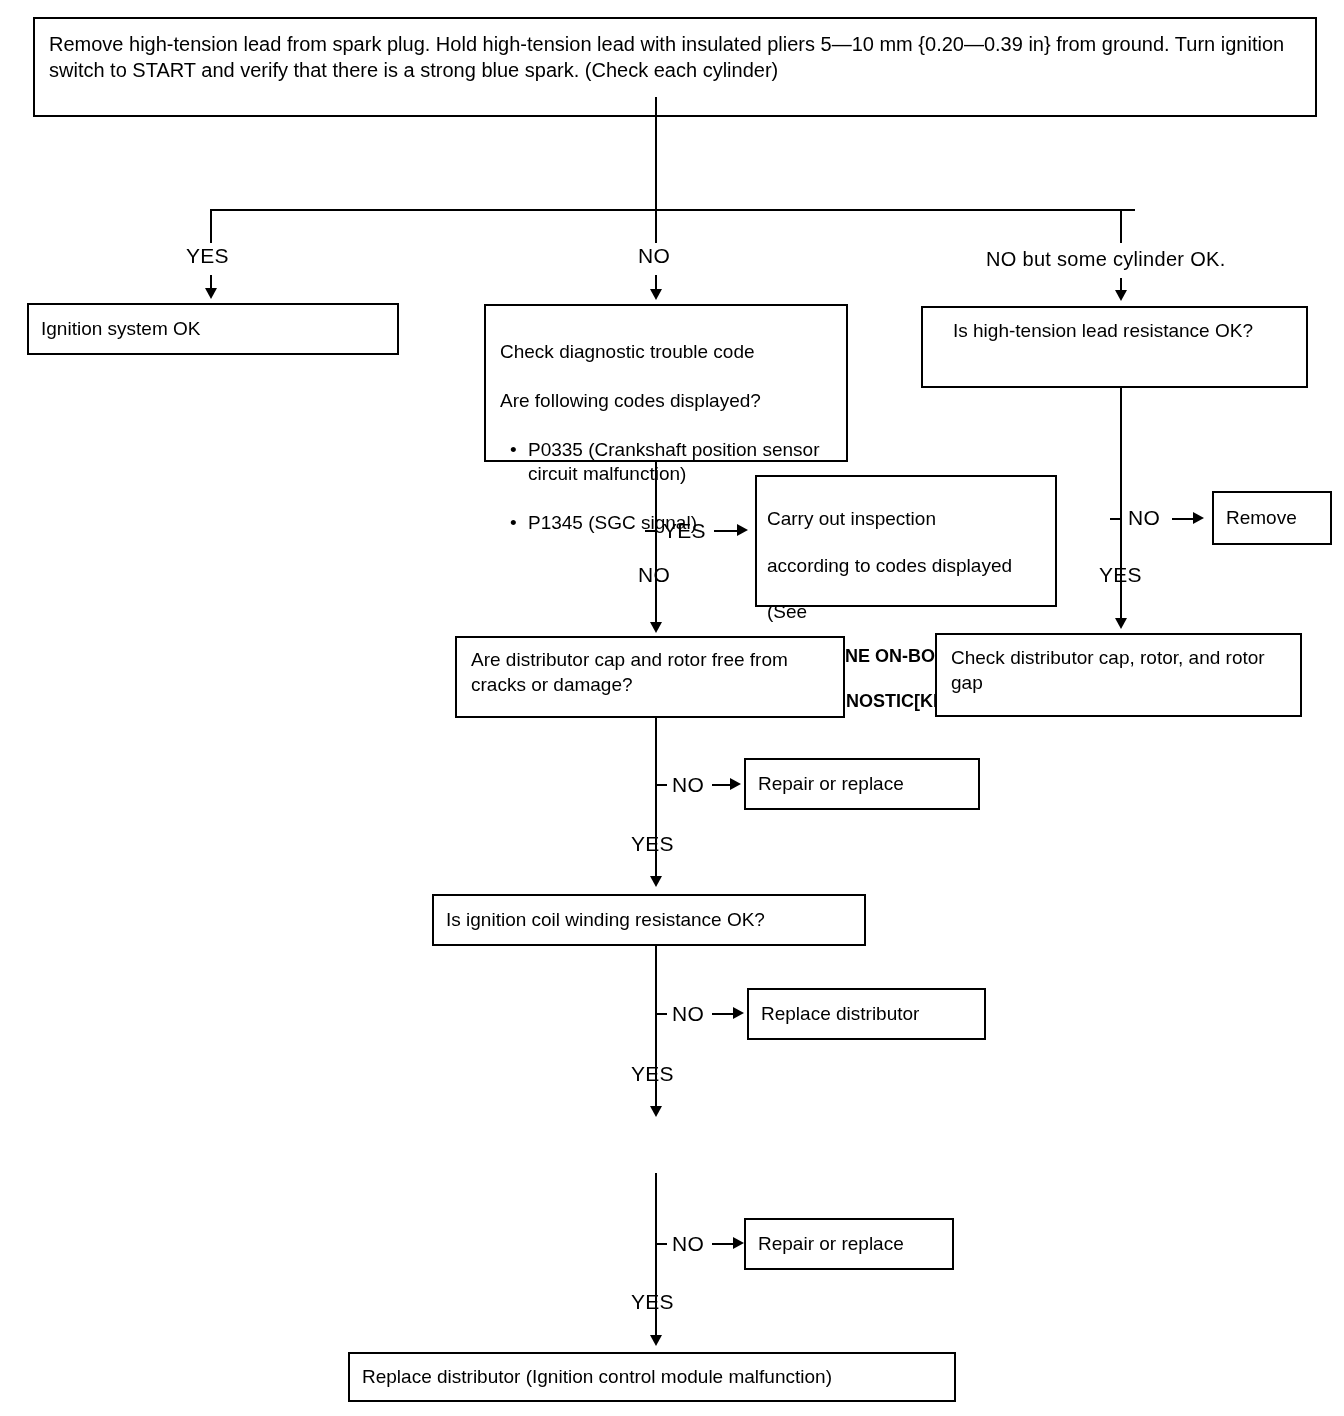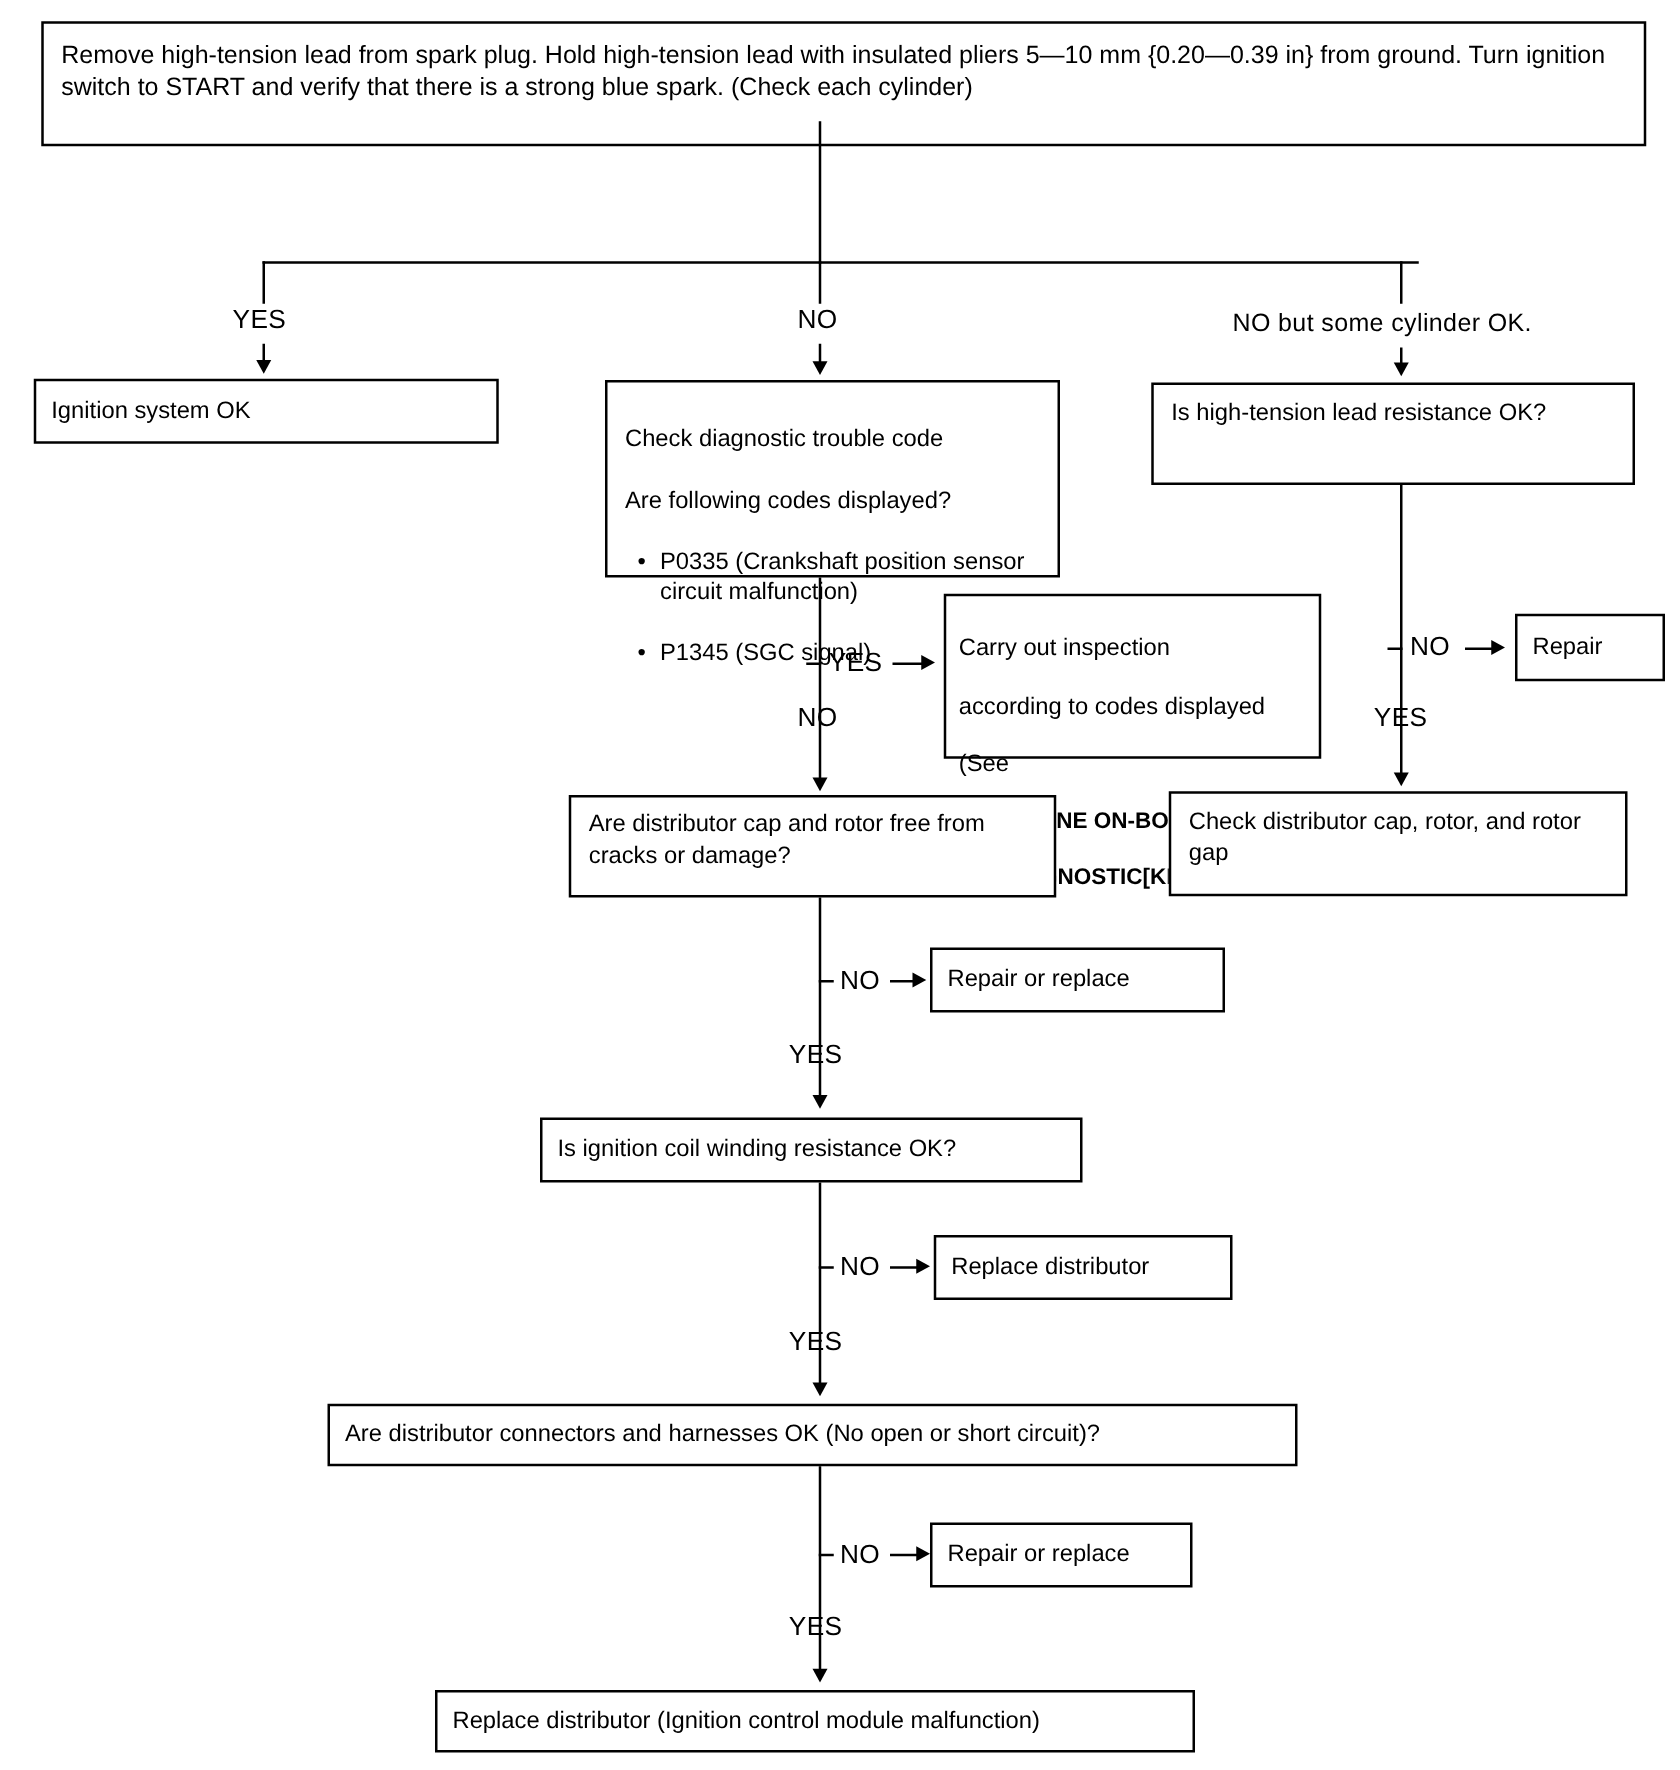--- a/index.html
+++ b/index.html
@@ -154,48 +154,47 @@
   <div class="hline" style="left:655px; top:1013px; width:12px;"></div>
   <div class="lbl" style="left:672px; top:1002px;">NO</div>
   <div class="hline" style="left:712px; top:1013px; width:22px;"></div>
   <div class="arrow-right" style="left:733px; top:1007px;"></div>
 
   <div class="box vcenter" style="left:747px; top:988px; width:239px; height:52px;">Replace distributor</div>
 
   <div class="lbl" style="left:631px; top:1062px;">YES</div>
   <div class="arrow-down" style="left:650px; top:1106px;"></div>
 
-  <div class="box vcenter" style="left:262px; top:1123px; width:776px; height:50px;">Are distributor connectors and harnesses OK (No open or short circuit)?</div>
 
   <div class="vline" style="left:655px; top:1173px; height:164px;"></div>
   <div class="hline" style="left:655px; top:1243px; width:12px;"></div>
   <div class="lbl" style="left:672px; top:1232px;">NO</div>
   <div class="hline" style="left:712px; top:1243px; width:22px;"></div>
   <div class="arrow-right" style="left:733px; top:1237px;"></div>
 
   <div class="box vcenter" style="left:744px; top:1218px; width:210px; height:52px;">Repair or replace</div>
 
   <div class="lbl" style="left:631px; top:1290px;">YES</div>
   <div class="arrow-down" style="left:650px; top:1335px;"></div>
 
   <div class="box vcenter" style="left:348px; top:1352px; width:608px; height:50px;">Replace distributor (Ignition control module malfunction)</div>
 
   <div class="vline" style="left:1120px; top:209px; height:34px;"></div>
   <div class="lbl plain" style="left:986px; top:248px;">NO but some cylinder OK.</div>
   <div class="vline" style="left:1120px; top:278px; height:14px;"></div>
   <div class="arrow-down" style="left:1115px; top:290px;"></div>
 
-  <div class="box" style="left:921px; top:306px; width:387px; height:82px; padding:10px 14px; line-height:1.32;">Is high-tension lead resistance OK?</div>
+  <div class="box" style="left:921px; top:306px; width:387px; height:82px; padding:10px 30px; line-height:1.32;">Is high-tension lead resistance OK?</div>
 
   <div class="vline" style="left:1120px; top:388px; height:232px;"></div>
   <div class="hline" style="left:1110px; top:518px; width:12px;"></div>
   <div class="lbl" style="left:1128px; top:506px;">NO</div>
   <div class="hline" style="left:1172px; top:518px; width:22px;"></div>
   <div class="arrow-right" style="left:1193px; top:512px;"></div>
 
-  <div class="box vcenter" style="left:1212px; top:491px; width:120px; height:54px;">Repair</div>
+  <div class="box vcenter" style="left:1212px; top:491px; width:120px; height:54px;">Remove</div>
 
   <div class="lbl" style="left:1099px; top:563px;">YES</div>
   <div class="arrow-down" style="left:1115px; top:618px;"></div>
 
   <div class="box" style="left:935px; top:633px; width:367px; height:84px; padding:10px 14px; line-height:1.32;">Check distributor cap, rotor, and rotor gap</div>
 
 </div>
 
 </body></html>

